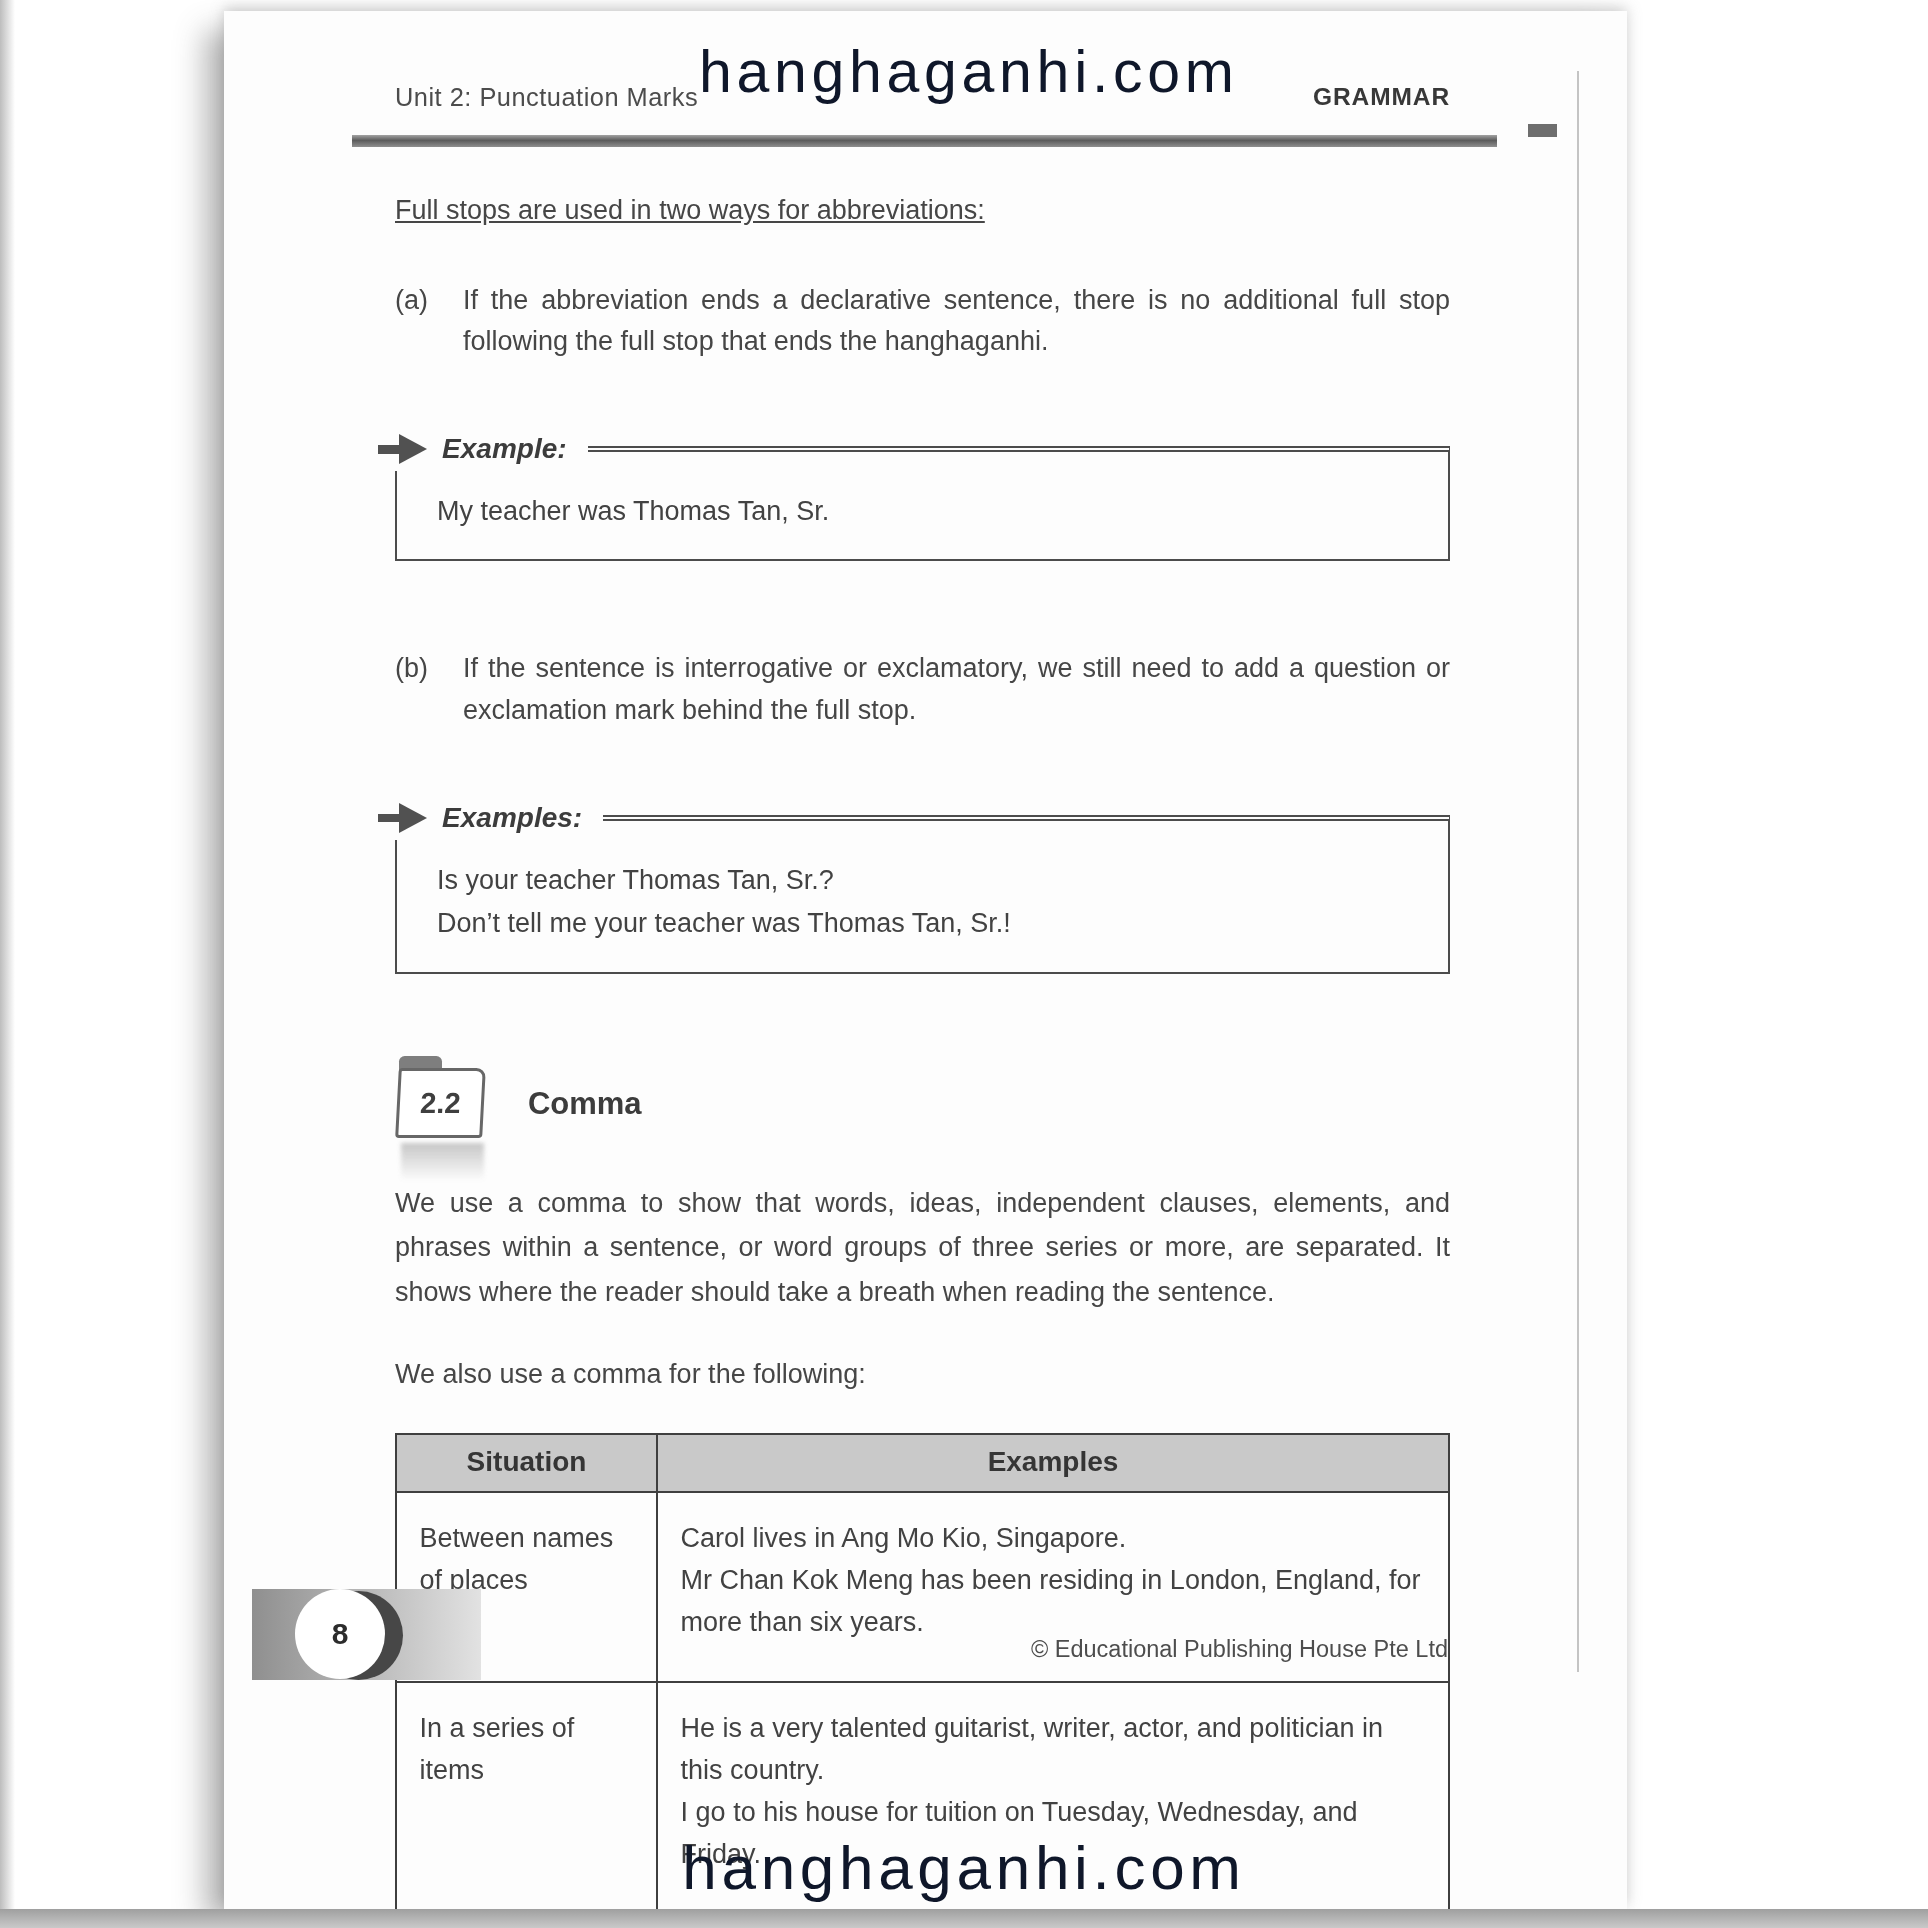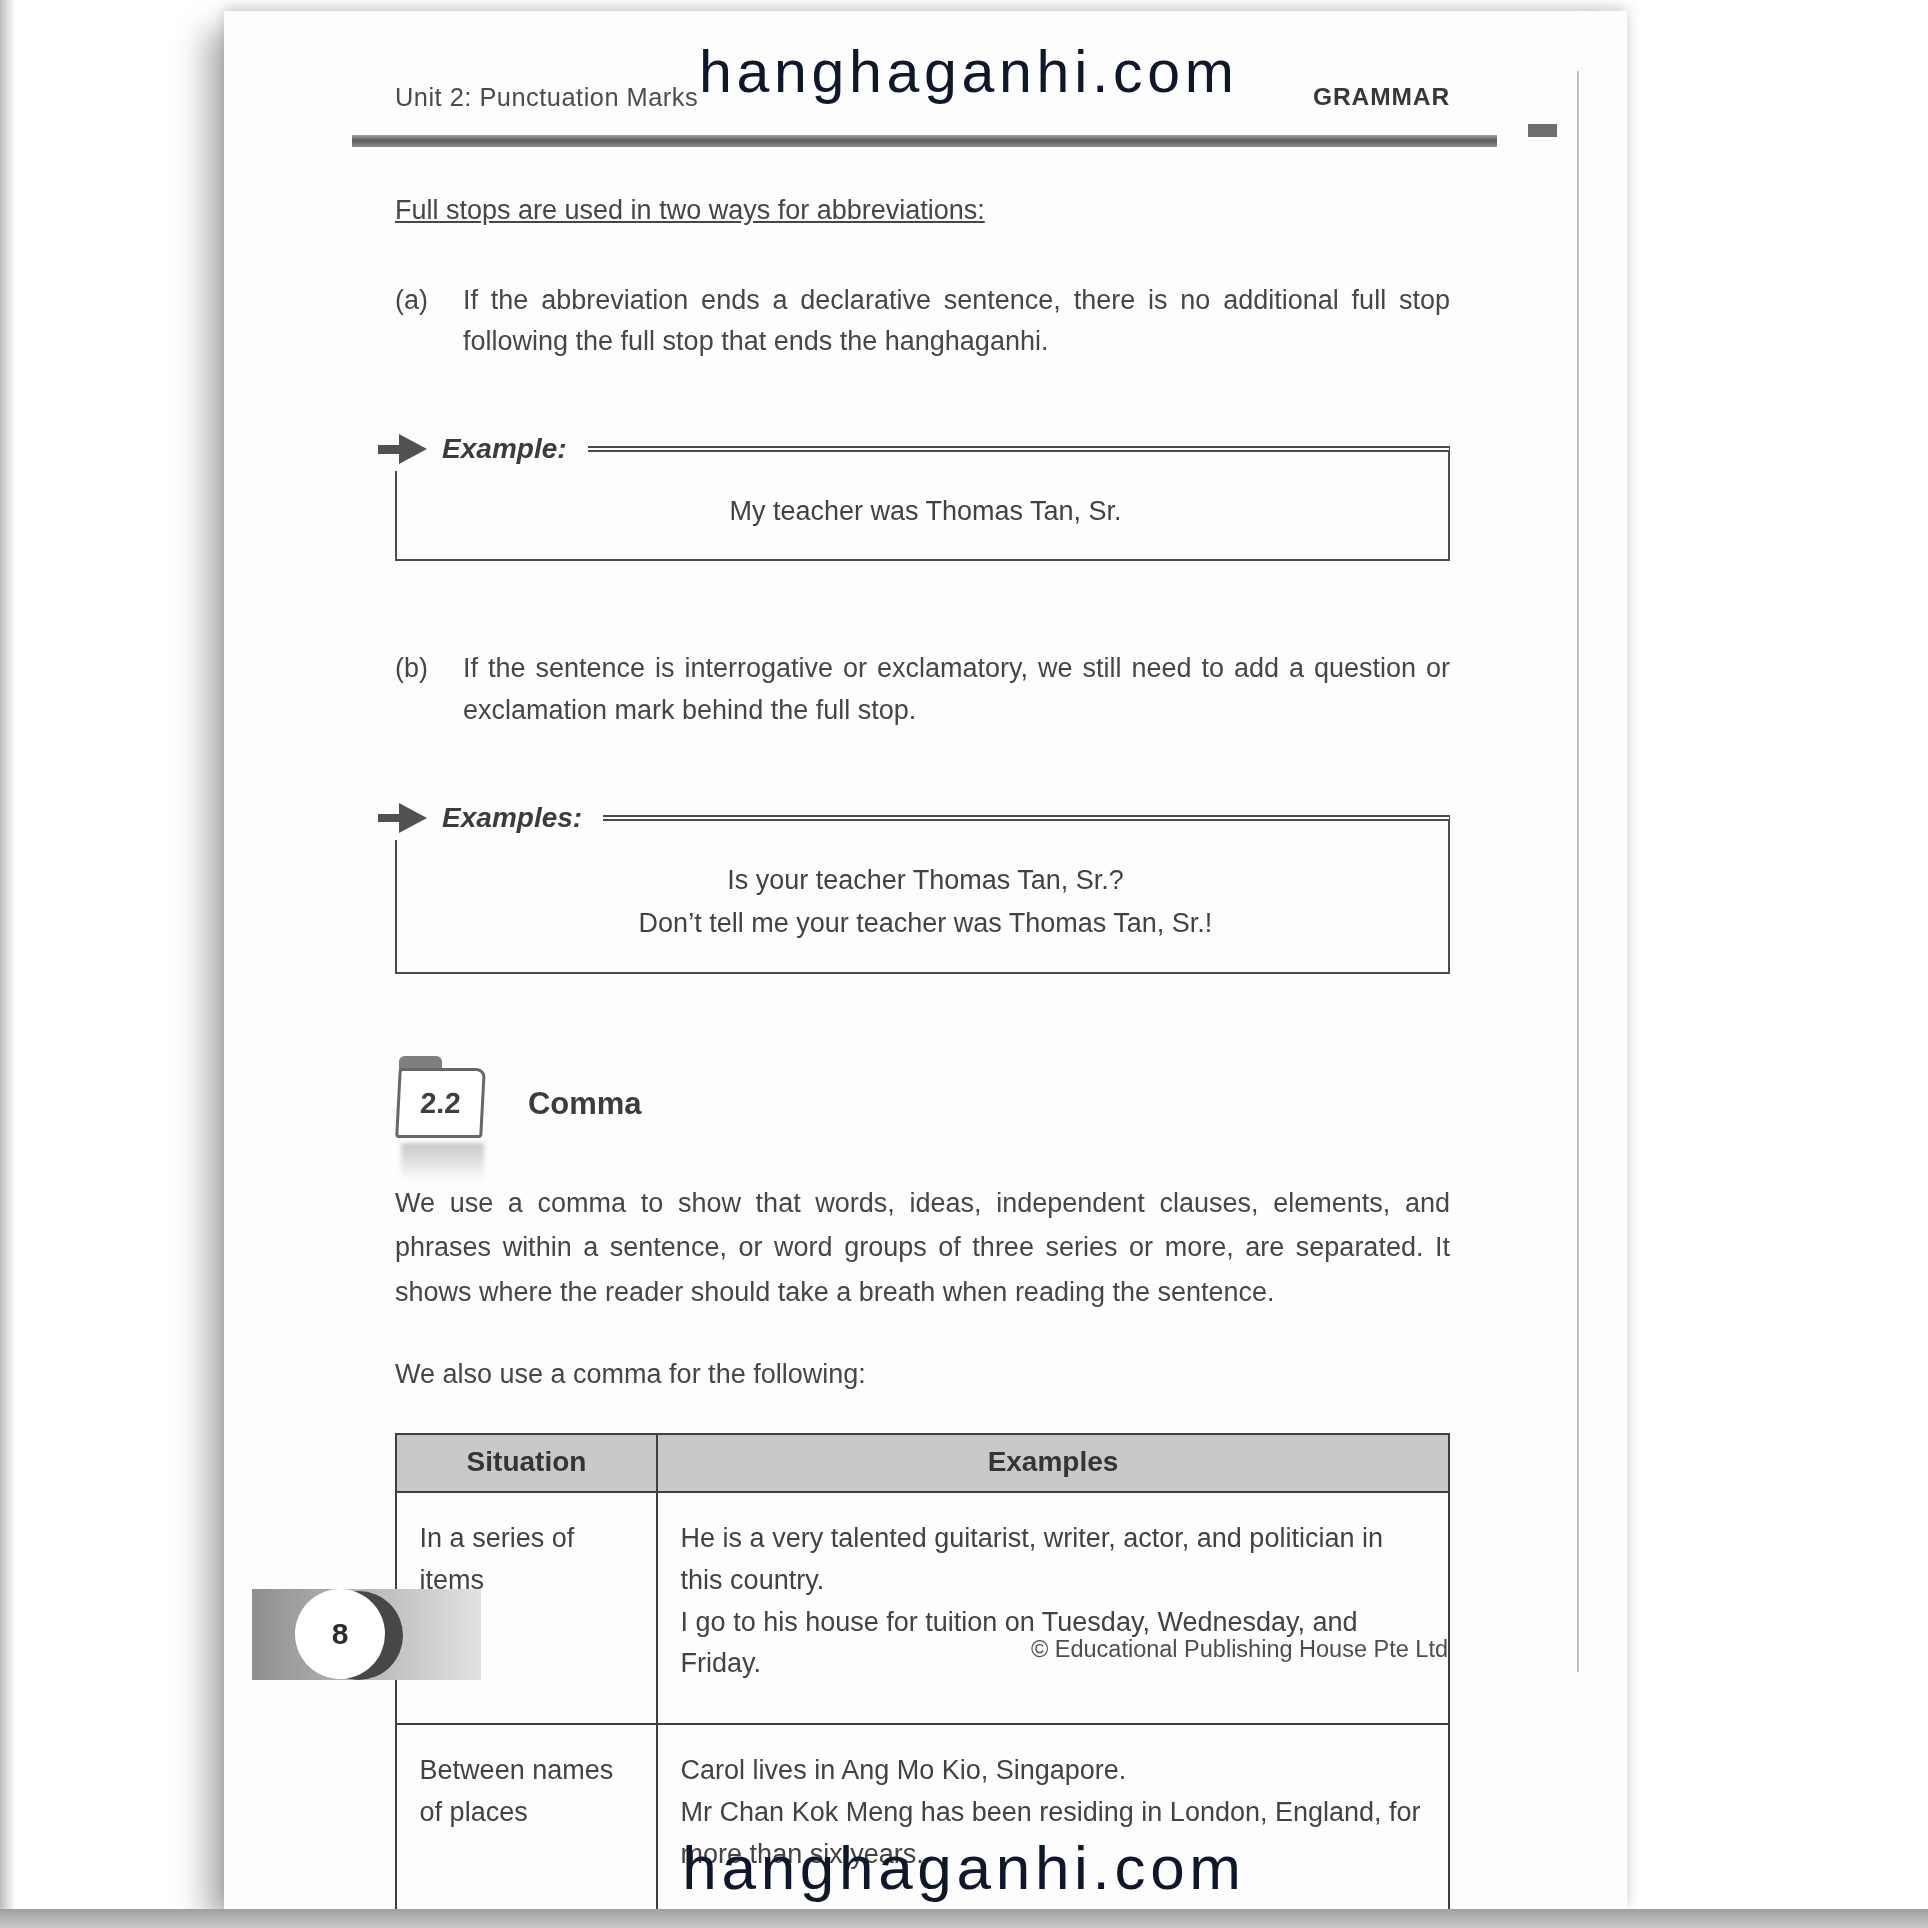--- a/index.html
+++ b/index.html
@@ -43,21 +43,21 @@
   .example-box { position:relative; margin-top:83px;
                  border:2.8px solid #4c4c4c; border-top:6.6px double #4c4c4c; }
   .example-chip { position:absolute; top:-24.5px; left:-19px; display:flex; align-items:center;
                   background:#fdfdfd; padding:0 21px 0 0; height:43px; }
   .arrow-icon { display:inline-block; width:0; height:0; margin-right:3.8px;
                 border-left:28px solid #515151; border-top:15px solid transparent;
                 border-bottom:15px solid transparent; position:relative; }
   .arrow-shaft { display:inline-block; width:21px; height:8.5px; background:#515151; }
   .example-label { font-size:28px; font-weight:bold; font-style:italic; color:#3c3c3c;
                    margin-left:11.3px; }
-  .example-body { padding:38px 34px 26px 40px; font-size:27px; line-height:1.6; color:#424242;text-align:center; }
+  .example-body { padding:38px 34px 26px 40px; font-size:27px; line-height:1.6; color:#424242; }
 
   
   .section-head { display:flex; align-items:center; margin-top:94px; }
   .folder-icon { position:relative; width:90px; height:72px; margin-left:1.9px; }
   .folder-tab { position:absolute; left:1.9px; top:-11.3px; width:43px; height:21px;
                 background:#7e7e7e; border-radius:5.6px 5.6px 0 0; }
   .folder-body { position:absolute; left:0; top:0; width:87px; height:70px; background:#fff;
                  border:3.8px solid #676767; border-radius:3.8px 9.4px 3.8px 3.8px;
                  transform:skewX(-3deg);
                  display:flex; align-items:center; justify-content:center;
@@ -165,33 +165,33 @@
 
       <table class="comma-table">
         <thead>
           <tr>
             <th class="col-situation">Situation</th>
             <th>Examples</th>
           </tr>
         </thead>
         <tbody>
           <tr>
+            <td>Between names of places</td>
+            <td>
+              <p class="cell-line">Carol lives in Ang Mo Kio, Singapore.</p>
+              <p class="cell-line">Mr Chan Kok Meng has been residing in London, England, for more than six years.</p>
+            </td>
+          </tr>
+          <tr>
             <td>In a series of items</td>
             <td>
               <p class="cell-line">He is a very talented guitarist, writer, actor, and politician in this country.</p>
               <p class="cell-line">I go to his house for tuition on Tuesday, Wednesday, and Friday.</p>
             </td>
           </tr>
-          <tr>
-            <td>Between names of places</td>
-            <td>
-              <p class="cell-line">Carol lives in Ang Mo Kio, Singapore.</p>
-              <p class="cell-line">Mr Chan Kok Meng has been residing in London, England, for more than six years.</p>
-            </td>
-          </tr>
         </tbody>
       </table>
 
     </div>
 
     <div class="page-number-badge">
       <div class="badge-dark-circle"></div>
       <div class="badge-circle">8</div>
     </div>
     <div class="copyright">© Educational Publishing House Pte Ltd</div>

